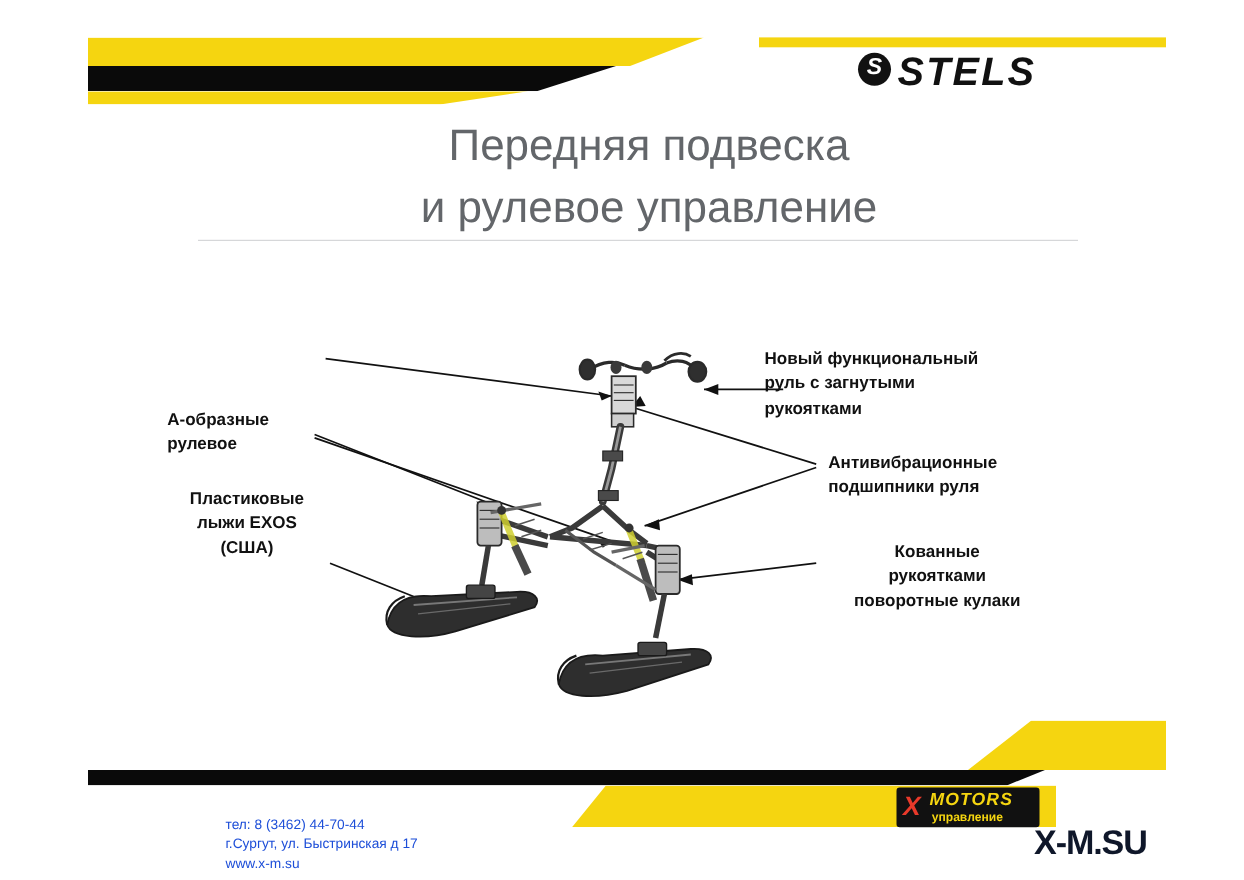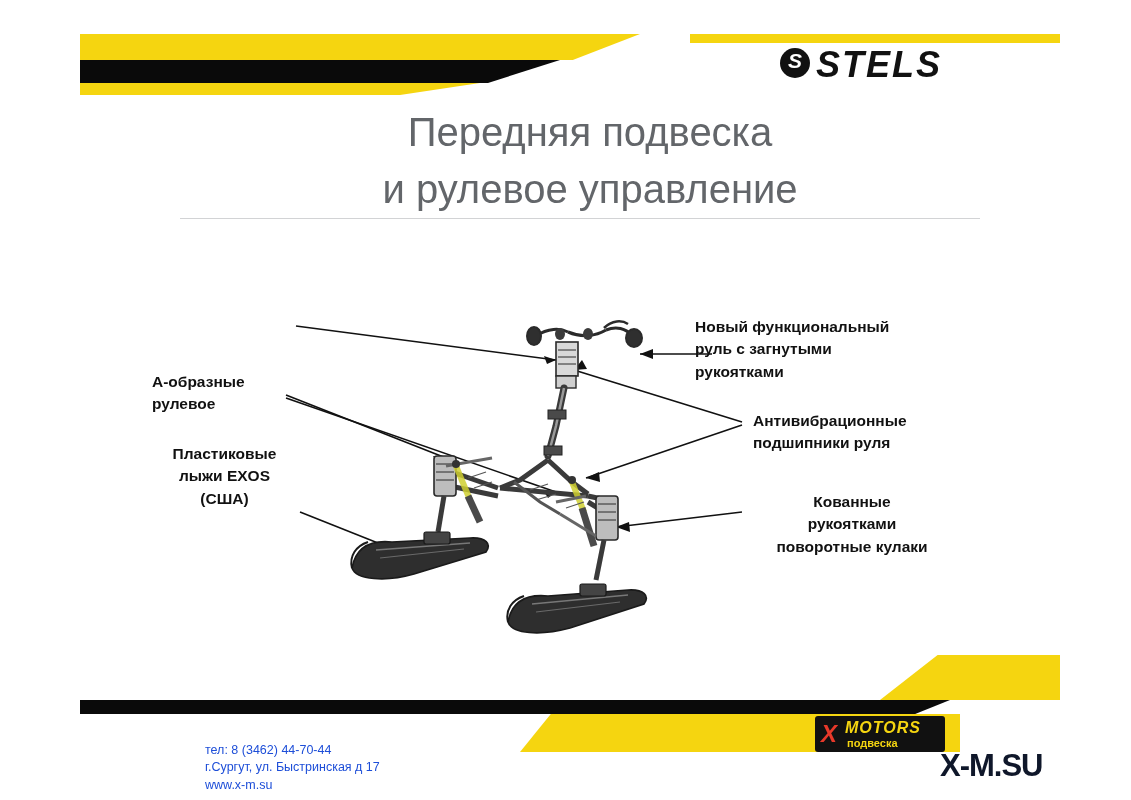--- a/index.html
+++ b/index.html
@@ -354,17 +354,17 @@
   <div class="bot-black"></div>
   <div class="bot-yellow-1"></div>
 
   <div class="contact">тел: 8 (3462) 44-70-44
 г.Сургут, ул. Быстринская д 17
 www.x-m.su</div>
 
   <div class="xm-logo">
     <div class="xmark">X</div>
     <div class="motors">MOTORS</div>
-    <div class="moto">подвеска</div>
+    <div class="moto">управление</div>
   </div>
 
   <div class="watermark">X-M.SU</div>
 </div>
 
 </body></html>

